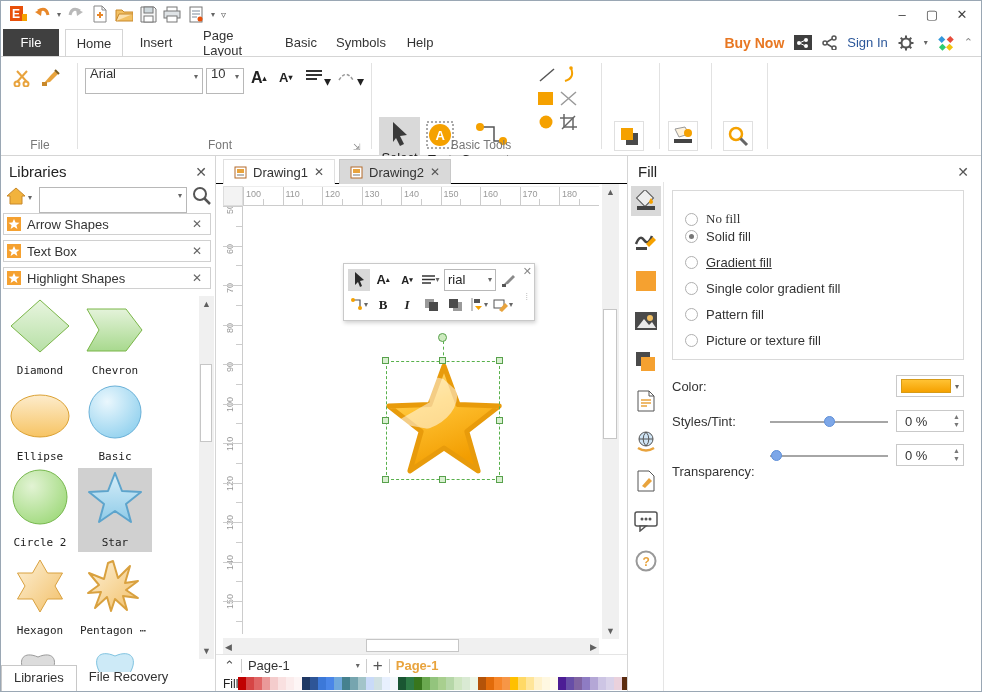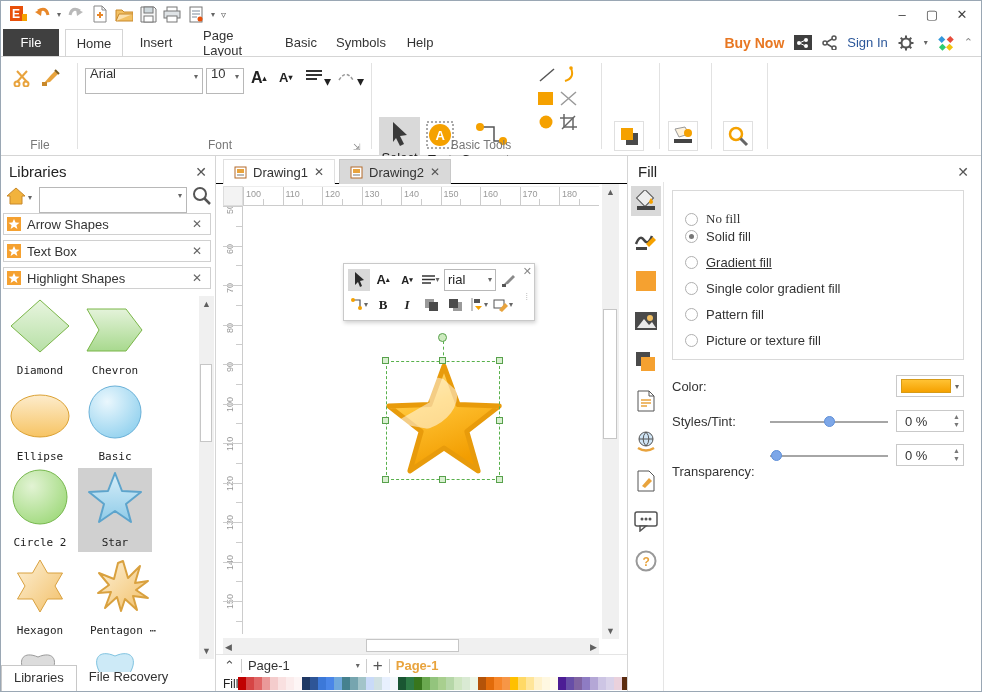--- a/index.html
+++ b/index.html
@@ -624,21 +624,21 @@
                 <linearGradient id="g7" x1="0" y1="0" x2="1" y2="1">
                   <stop offset="0" stop-color="#fdf0d5"></stop>
                   <stop offset="1" stop-color="#f2c069"></stop>
                 </linearGradient>
               </defs>
               <polygon points="28,2 35.5,15 50.5,15 43,28 50.5,41 35.5,41 28,54 20.5,41 5.5,41 13,28 5.5,15 20.5,15" fill="url(#g7)" stroke="#d9a13f" stroke-linejoin="round"></polygon>
             </svg>
           </div>
           <div class="slabel">Hexagon</div>
         </div>
-        <div class="shape-cell" style="left: 85px; top: 400px; height: 84px;">
+        <div class="shape-cell" style="left: 75px; top: 400px; height: 84px;">
           <div style="display: flex; justify-content: center; align-items: flex-end; height: 58px;">
             <svg width="56" height="56">
               <defs>
                 <linearGradient id="g8" x1="0" y1="0" x2="1" y2="1">
                   <stop offset="0" stop-color="#fdf0d5"></stop>
                   <stop offset="1" stop-color="#f2c069"></stop>
                 </linearGradient>
               </defs>
               <polygon points="28,3 33,20 45,8 40,25 53,23 41,32 53,40 38,38 42,52 30,41 26,53 22,39 10,50 16,34 3,35 14,27 4,15 19,21 23,5" fill="url(#g8)" stroke="#d9a13f" stroke-width="2" stroke-linejoin="round"></polygon>
             </svg>

